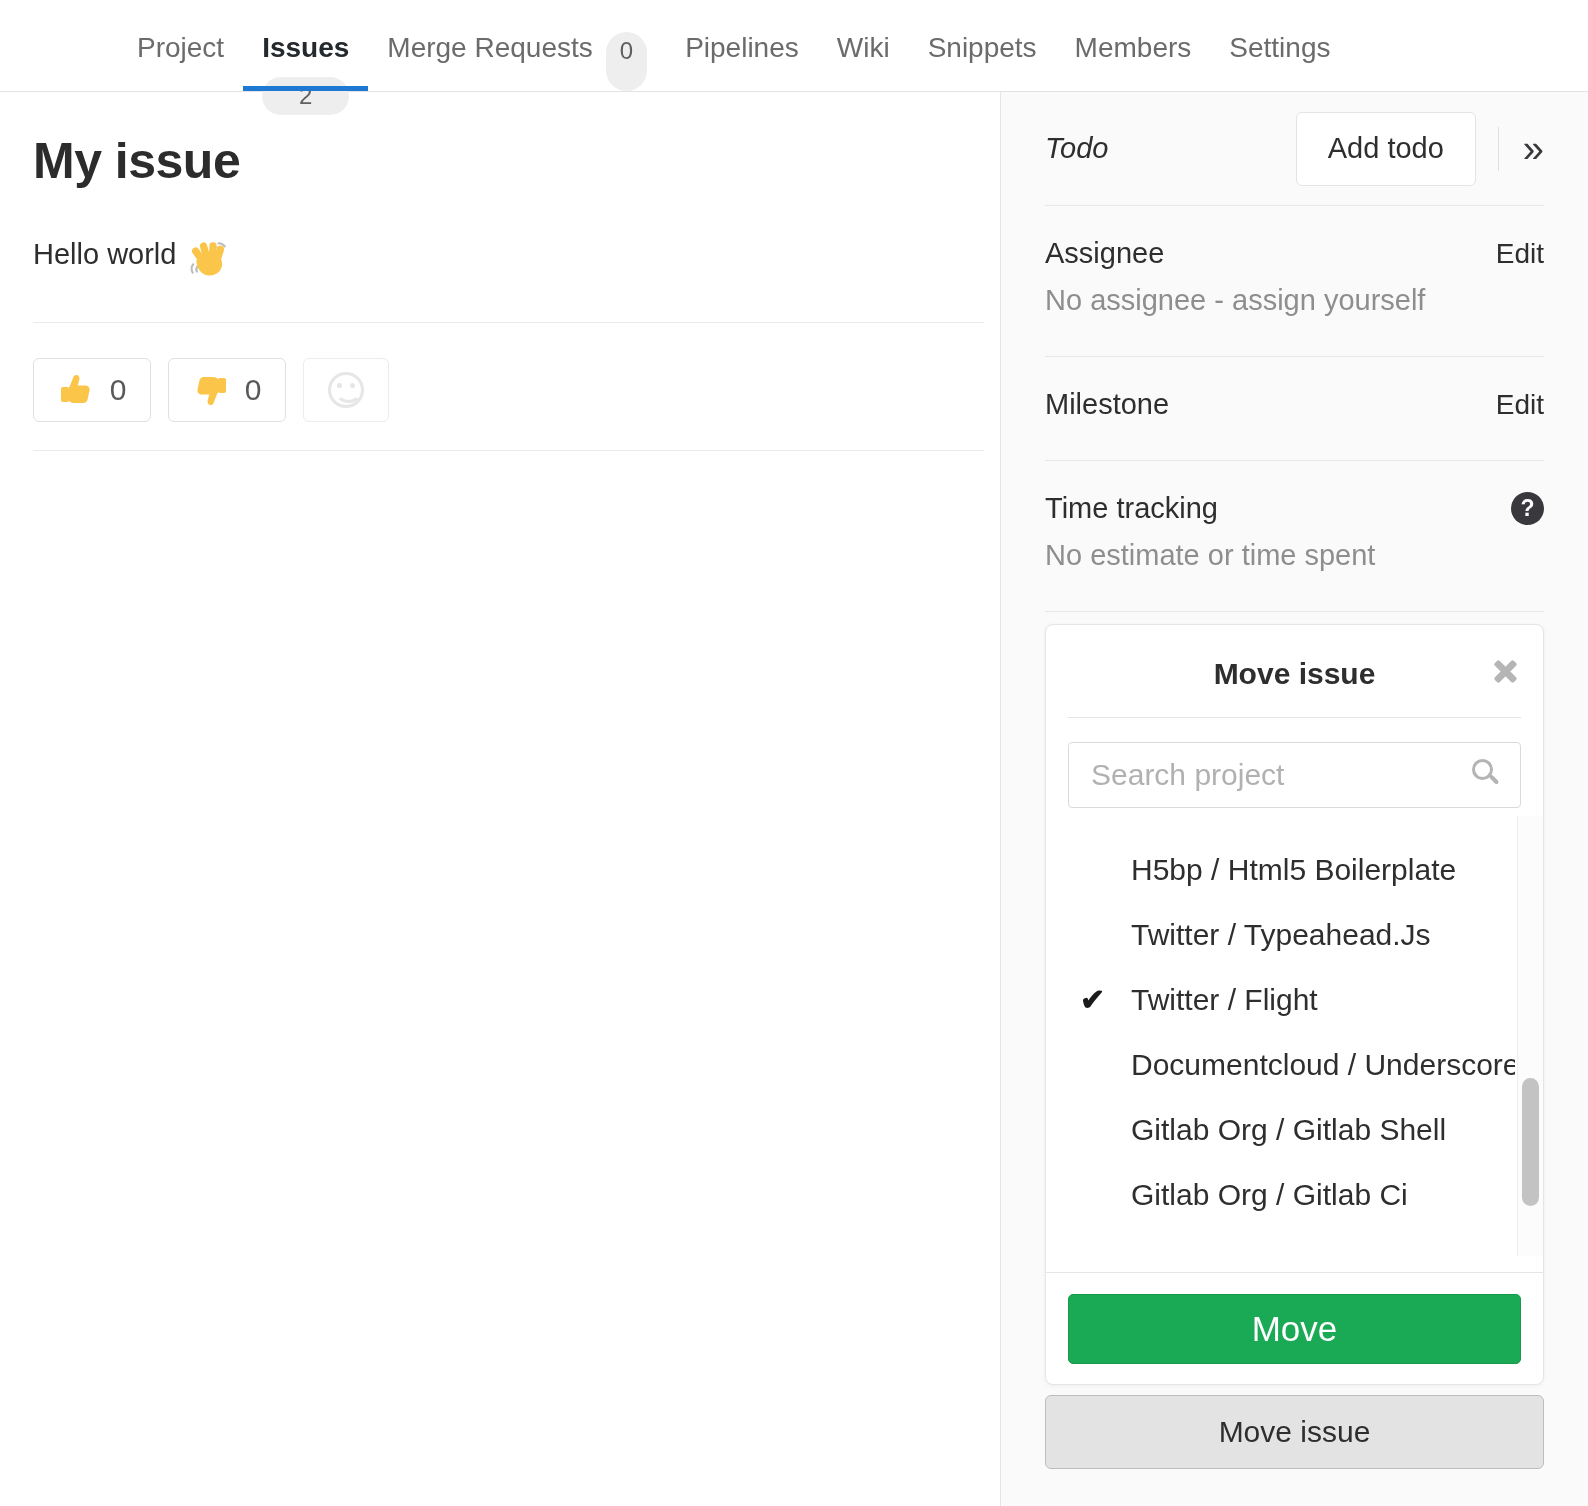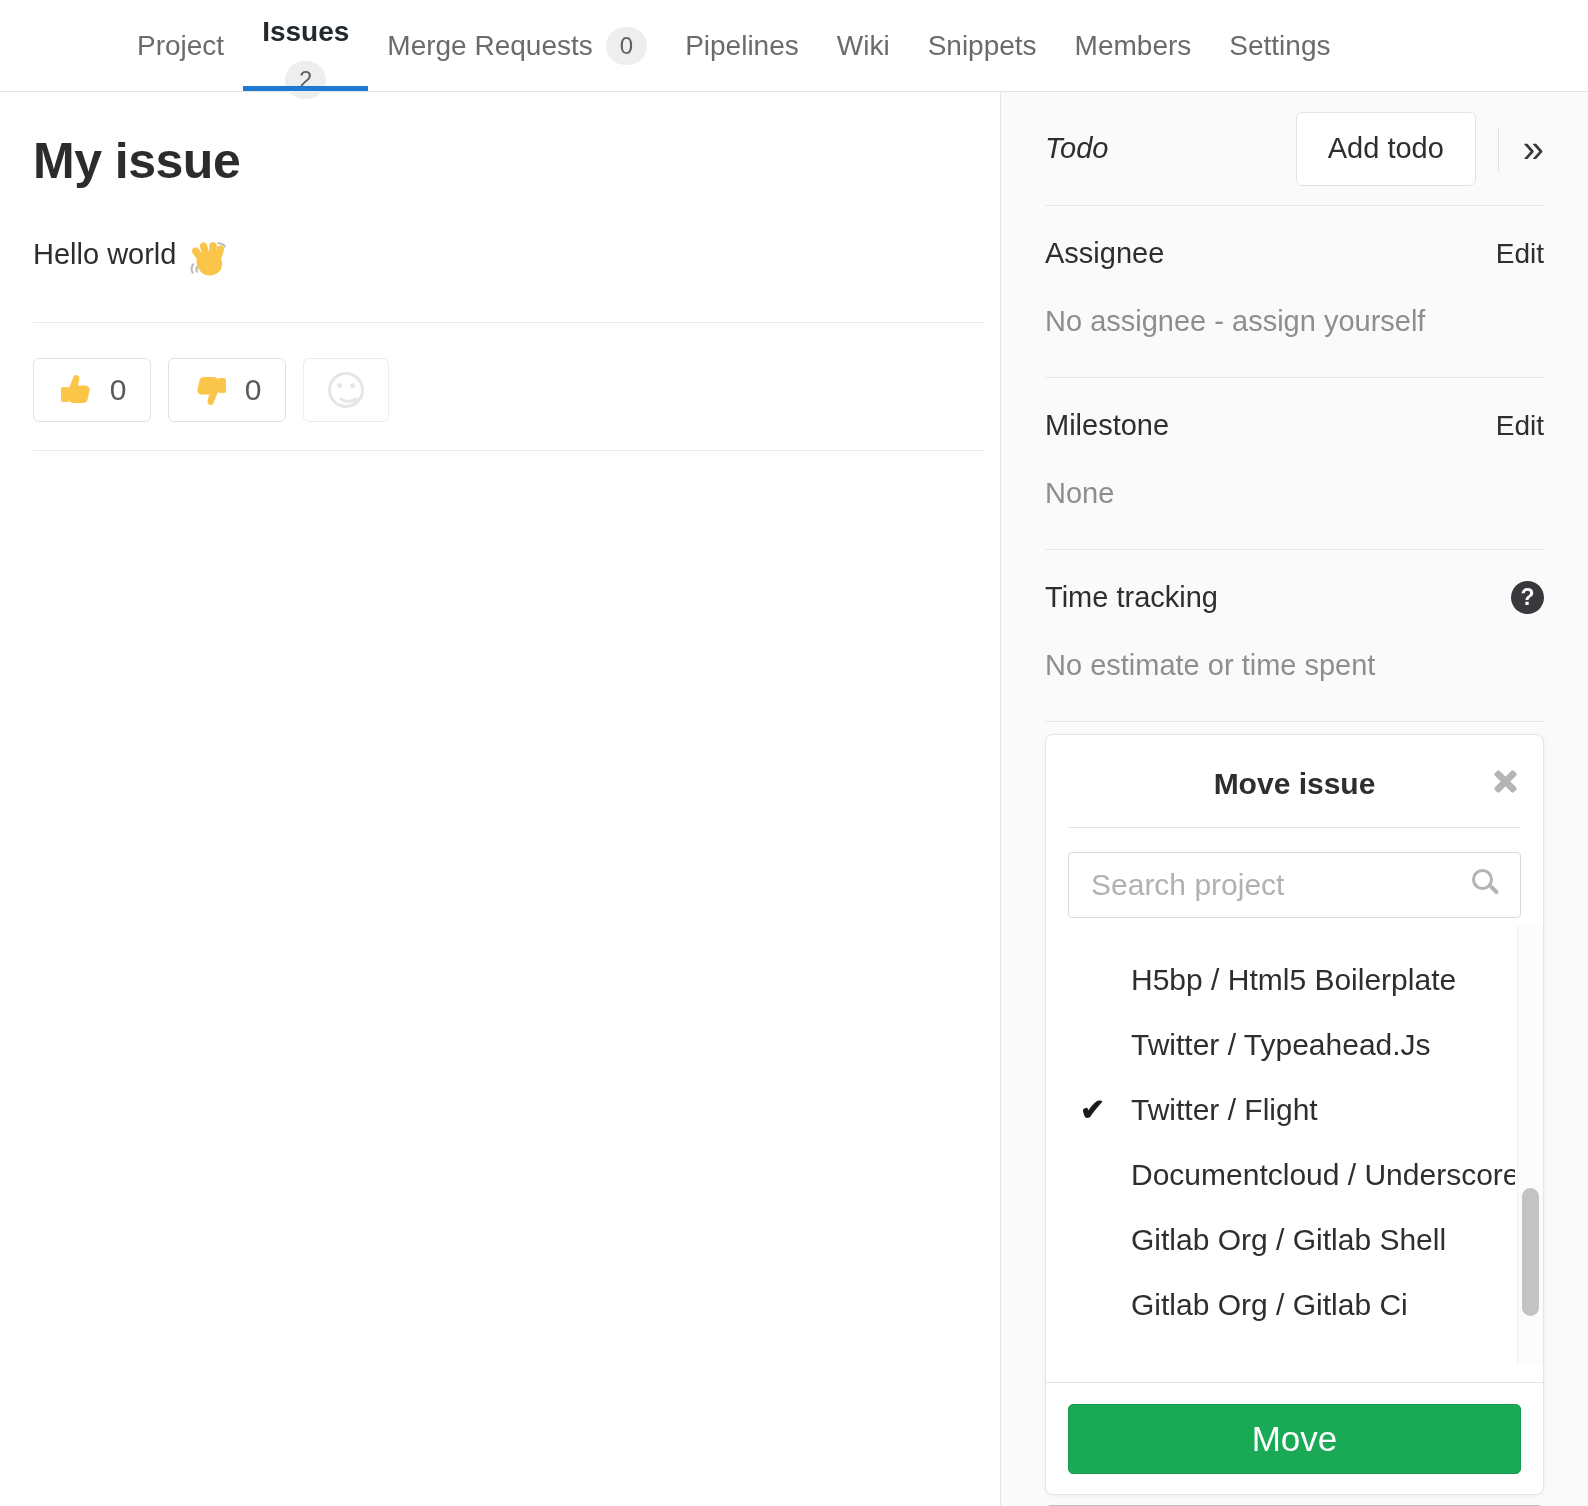--- a/index.html
+++ b/index.html
@@ -5,21 +5,21 @@
   * { box-sizing: border-box; }
   html, body { margin:0; padding:0; }
   body {
     width:1588px; height:1506px; overflow:hidden;
     background:#fff; color:#2e2e2e;
     font-family:"Liberation Sans", sans-serif;
   }
 
   
   .top-nav { height:92px; border-bottom:1px solid #e3e3e3; display:flex; padding-left:118px; background:#fff; }
-  .tab { position:relative; display:flex; align-items:center; gap:13px; padding:16px 19px; font-size:28px; color:#6b6b6b; cursor:pointer; white-space:nowrap; }
+  .tab { position:relative; display:flex; gap:13px; padding:0 19px; font-size:28px; color:#6b6b6b; cursor:pointer; white-space:nowrap;margin-top:32px; }
   .tab.active { color:#24292e; font-weight:bold;flex-direction:column; }
   .tab.active::after { content:""; position:absolute; left:0; right:0; bottom:0; height:5px; background:#1f78d1; }
   .count-badge { background:#eeeeee; color:#5f5f5f; border-radius:26px; padding:7px 14px; font-size:24px; font-weight:normal; line-height:1; min-width:38px; text-align:center; }
 
   
   .layout { display:flex; height:1414px; }
   .main { width:1001px; flex:none; border-right:1px solid #e5e5e5; overflow:hidden; background:#fff; }
   .sidebar { flex:1; background:#fafafa; padding:0 44px; overflow:hidden; }
 
   
@@ -54,21 +54,21 @@
   .todo-label { font-size:29px;font-style:italic; }
   .todo-right { display:flex; align-items:center; }
   .add-todo-btn { height:74px; padding:0 31px; background:#fff; border:1px solid #e4e4e4; border-radius:6px;
     font-size:29px; color:#2e2e2e; cursor:pointer; font-family:inherit; }
   .vdiv { width:1px; height:44px; background:#e0e0e0; margin:0 24px 0 22px; }
   .collapse-icon { font-size:38px; color:#38383d; cursor:pointer; line-height:1; }
 
   .side-block { border-bottom:1px solid #e7e7e7; padding:31px 0 39px; }
   .side-row { display:flex; align-items:center; justify-content:space-between; font-size:29px; color:#2e2e2e; }
   .edit-link { font-size:28px; color:#2e2e2e; cursor:pointer; }
-  .side-value { margin-top:35px; font-size:29px; color:#8e8e8e; }
+  .side-value { margin-top:14px; font-size:29px; color:#8e8e8e; }
   .assign-link { color:#8e8e8e; cursor:pointer; }
   .help-icon { width:33px; height:33px; background:#38383d; color:#fafafa; border-radius:50%;
     display:flex; align-items:center; justify-content:center; font-size:23px; font-weight:bold; cursor:pointer; }
 
   
   .move-panel { margin-top:12px; background:#fff; border:1px solid #e5e5e5; border-radius:8px;
     box-shadow:0 1px 4px rgba(0,0,0,0.05); overflow:hidden; }
   .panel-header { position:relative; margin:0 22px; border-bottom:1px solid #e5e5e5;
     text-align:center; font-size:30px; font-weight:bold; padding:32px 0 26px; }
   .close-x { position:absolute; right:0; top:30px; width:32px; height:32px; cursor:pointer; }
@@ -204,21 +204,20 @@
       <div class="side-value">
         <span>No assignee - </span><span class="assign-link">assign yourself</span>
       </div>
     </div>
 
     <div class="side-block">
       <div class="side-row">
         <span>Milestone</span>
         <span class="edit-link">Edit</span>
       </div>
-      <div class="side-value">None</div>
     </div>
 
     <div class="side-block">
       <div class="side-row">
         <span>Time tracking</span>
         <span class="help-icon">?</span>
       </div>
       <div class="side-value">No estimate or time spent</div>
     </div>
 

